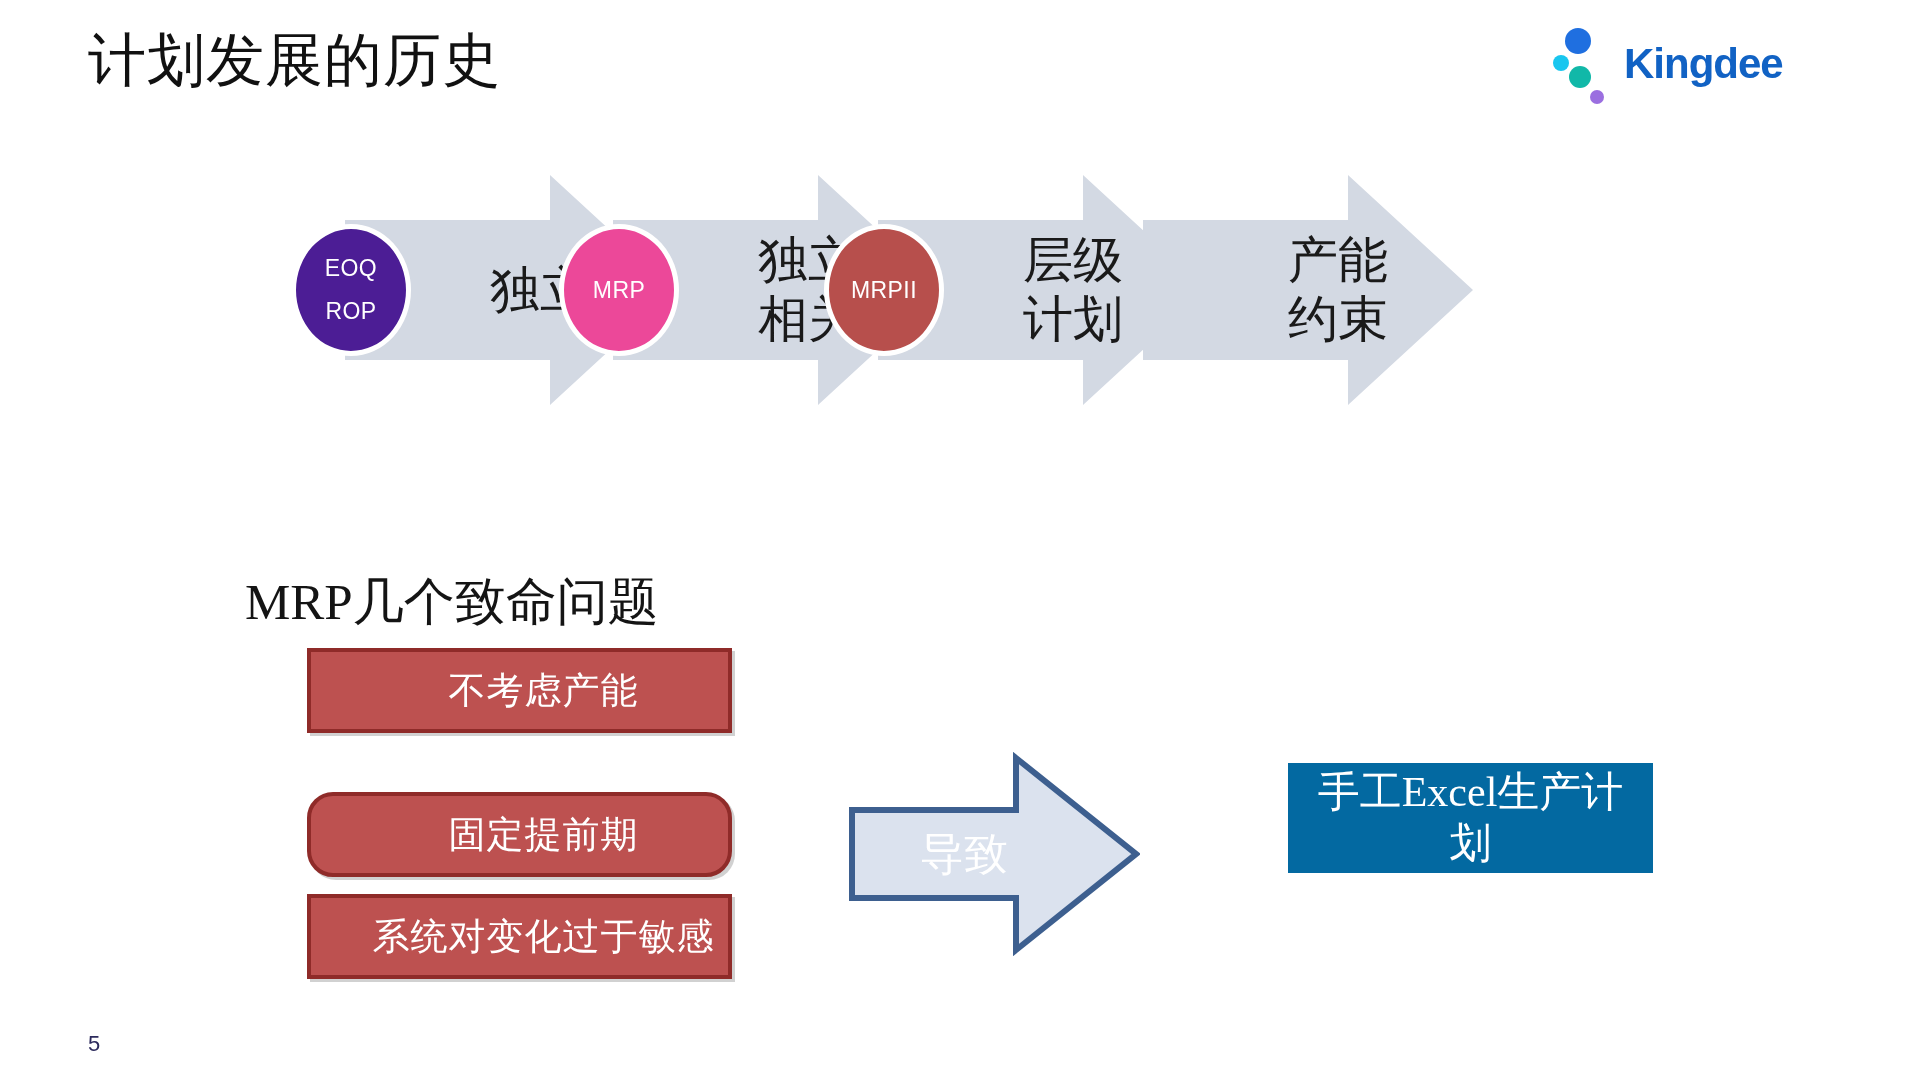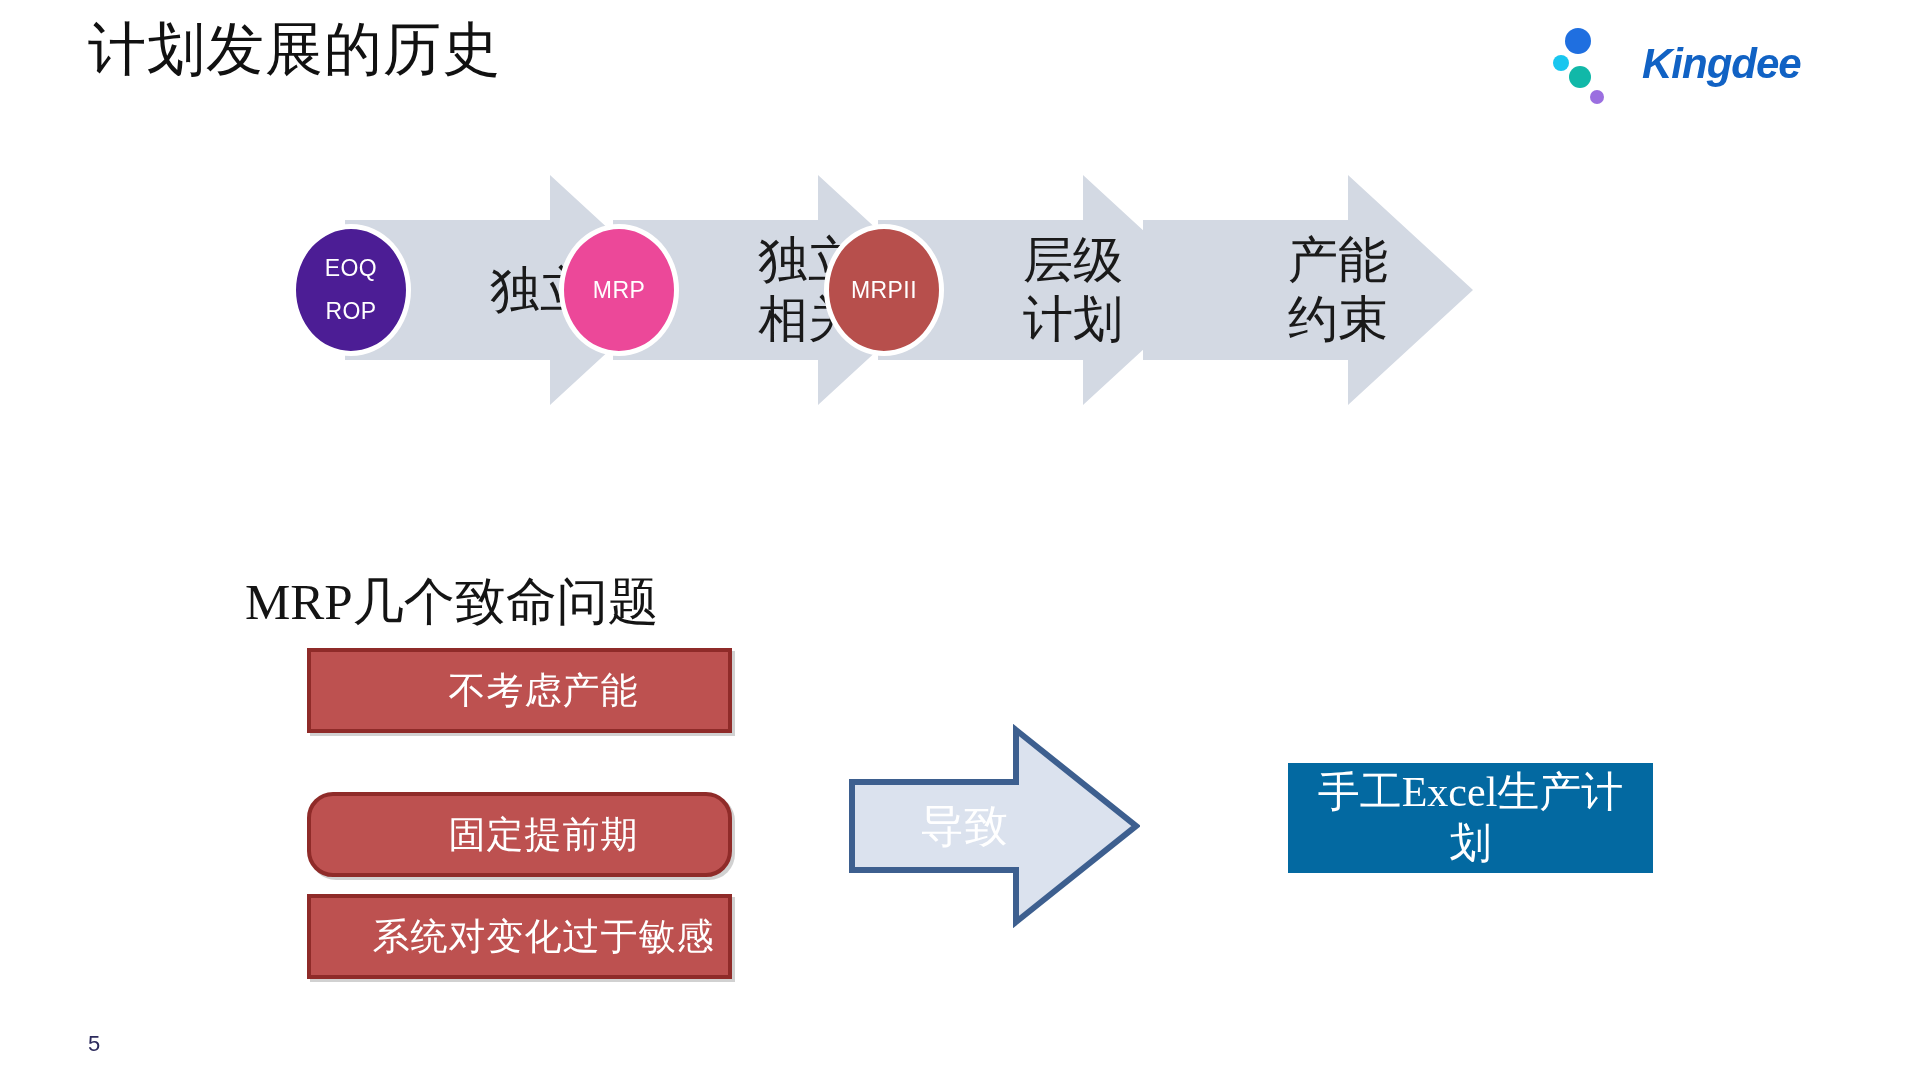--- a/index.html
+++ b/index.html
@@ -13,21 +13,21 @@
     position: relative;
     overflow: hidden;
     font-family: "Liberation Sans", "DejaVu Sans", sans-serif;
     background: #ffffff;
   }
 
   
   .slide-title {
     position: absolute;
     left: 88px;
-    top: 15px;
+    top: 26px;
     font-size: 58px;
     line-height: 1.18;
     color: #111111;
     font-weight: 400;
     letter-spacing: 1px;
     white-space: nowrap;
   }
 
   
   .logo-wrap {
@@ -36,24 +36,22 @@
     top: 24px;
     width: 240px;
     height: 84px;
   }
   .logo-wrap svg { display: block; }
   .logo-text {
     position: absolute;
     left: 72px;
     top: 16px;
     font-size: 42px;
-    font-style: italic;
     font-weight: bold;
     letter-spacing: -1px;
-    margin-left: 18px;
   }
 
   
   .chain {
     position: absolute;
     left: 0;
     top: 175px;
     width: 1920px;
     height: 230px;
   }
@@ -137,21 +135,21 @@
     padding-left: 48px;
   }
   .problem-box.b0 { top: 648px; }
   .problem-box.b1 { top: 792px; border-radius: 26px; }
   .problem-box.b2 { top: 894px; }
 
   
   .cause-arrow {
     position: absolute;
     left: 848px;
-    top: 724px;
+    top: 752px;
     width: 292px;
     height: 204px;
   }
   .cause-arrow svg { display: block; }
   .cause-arrow .cause-label {
     position: absolute;
     left: 0;
     top: 0;
     width: 232px;
     height: 204px;

